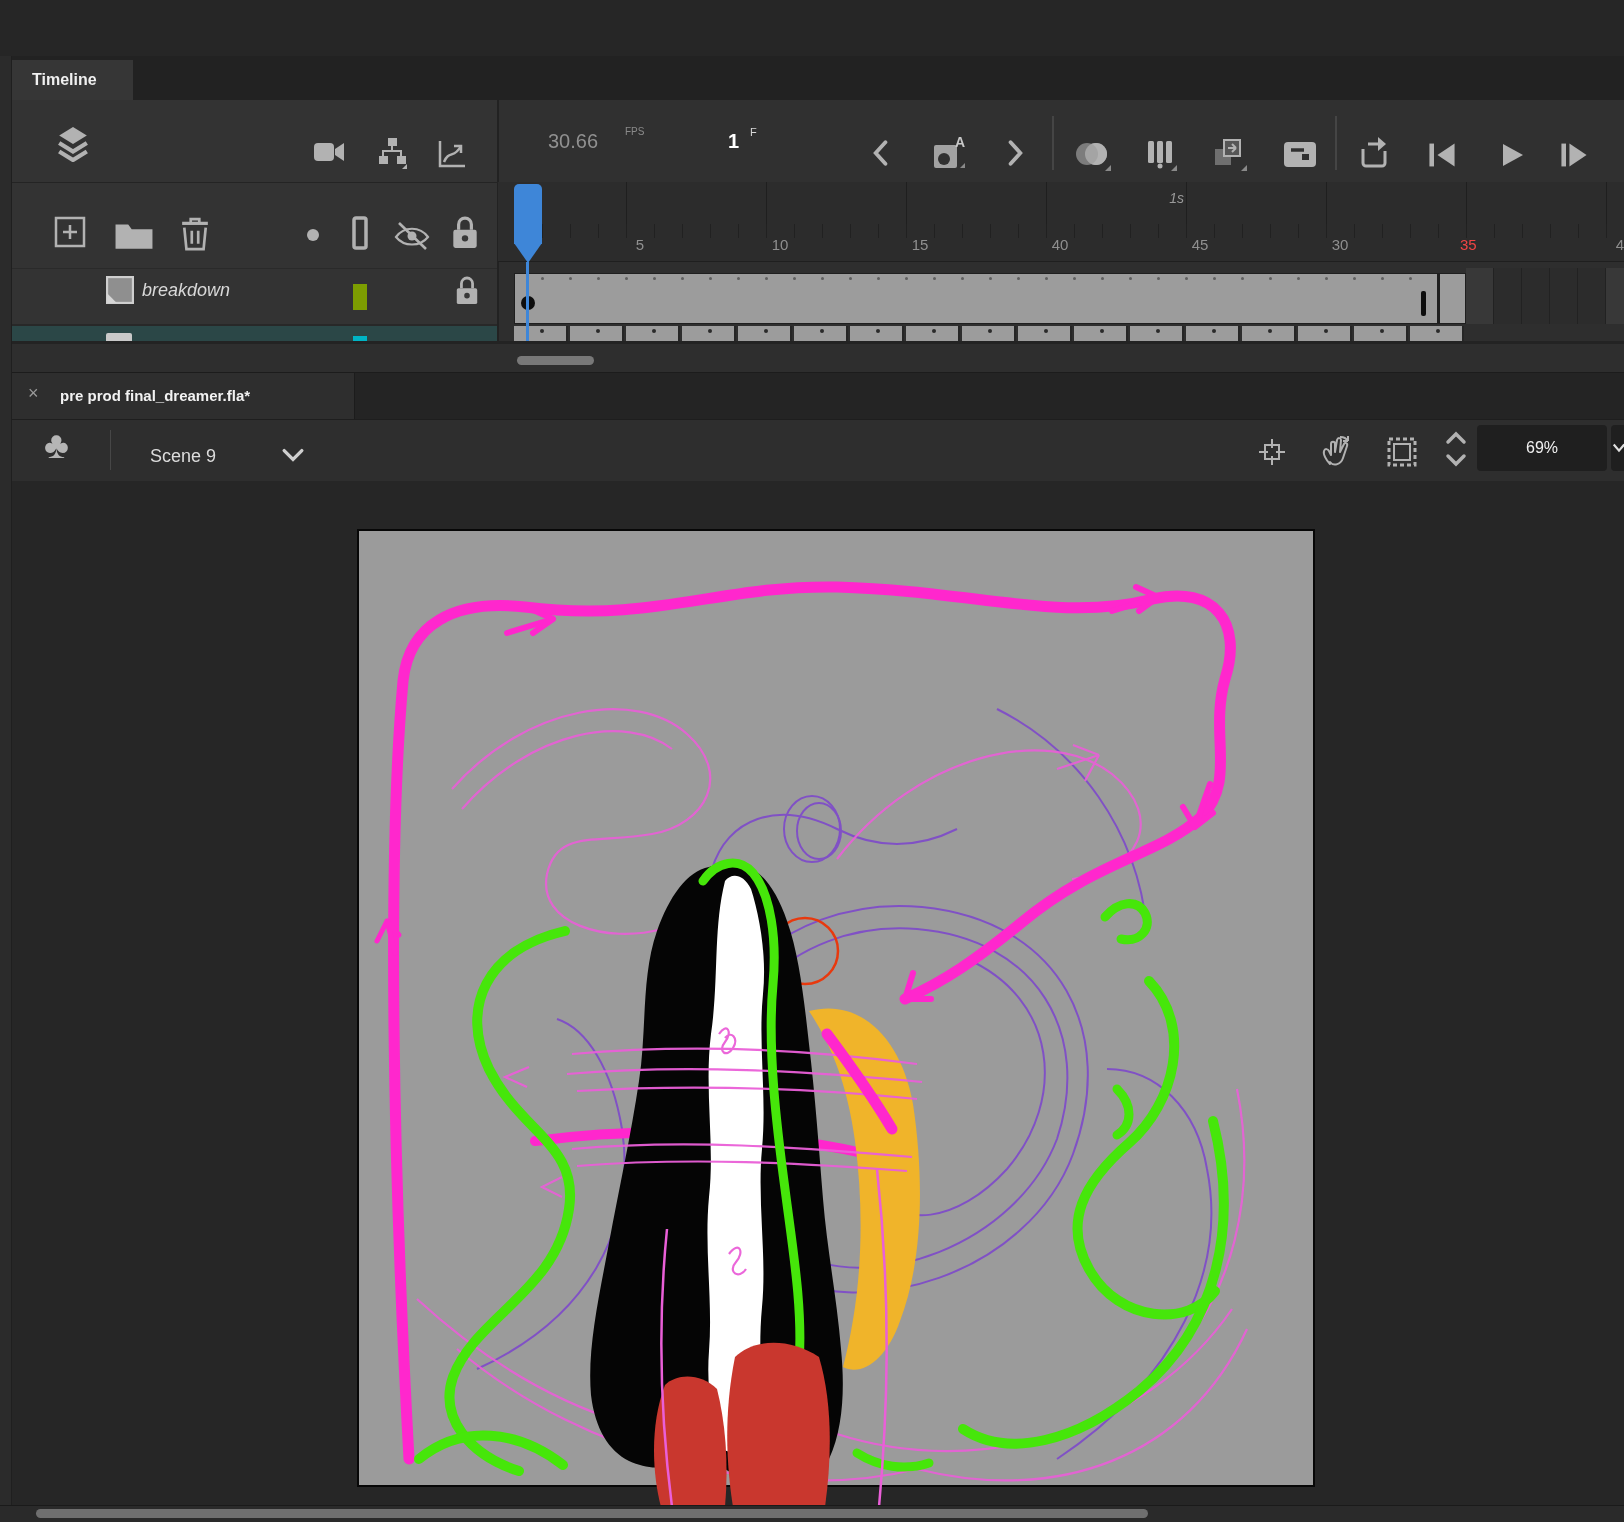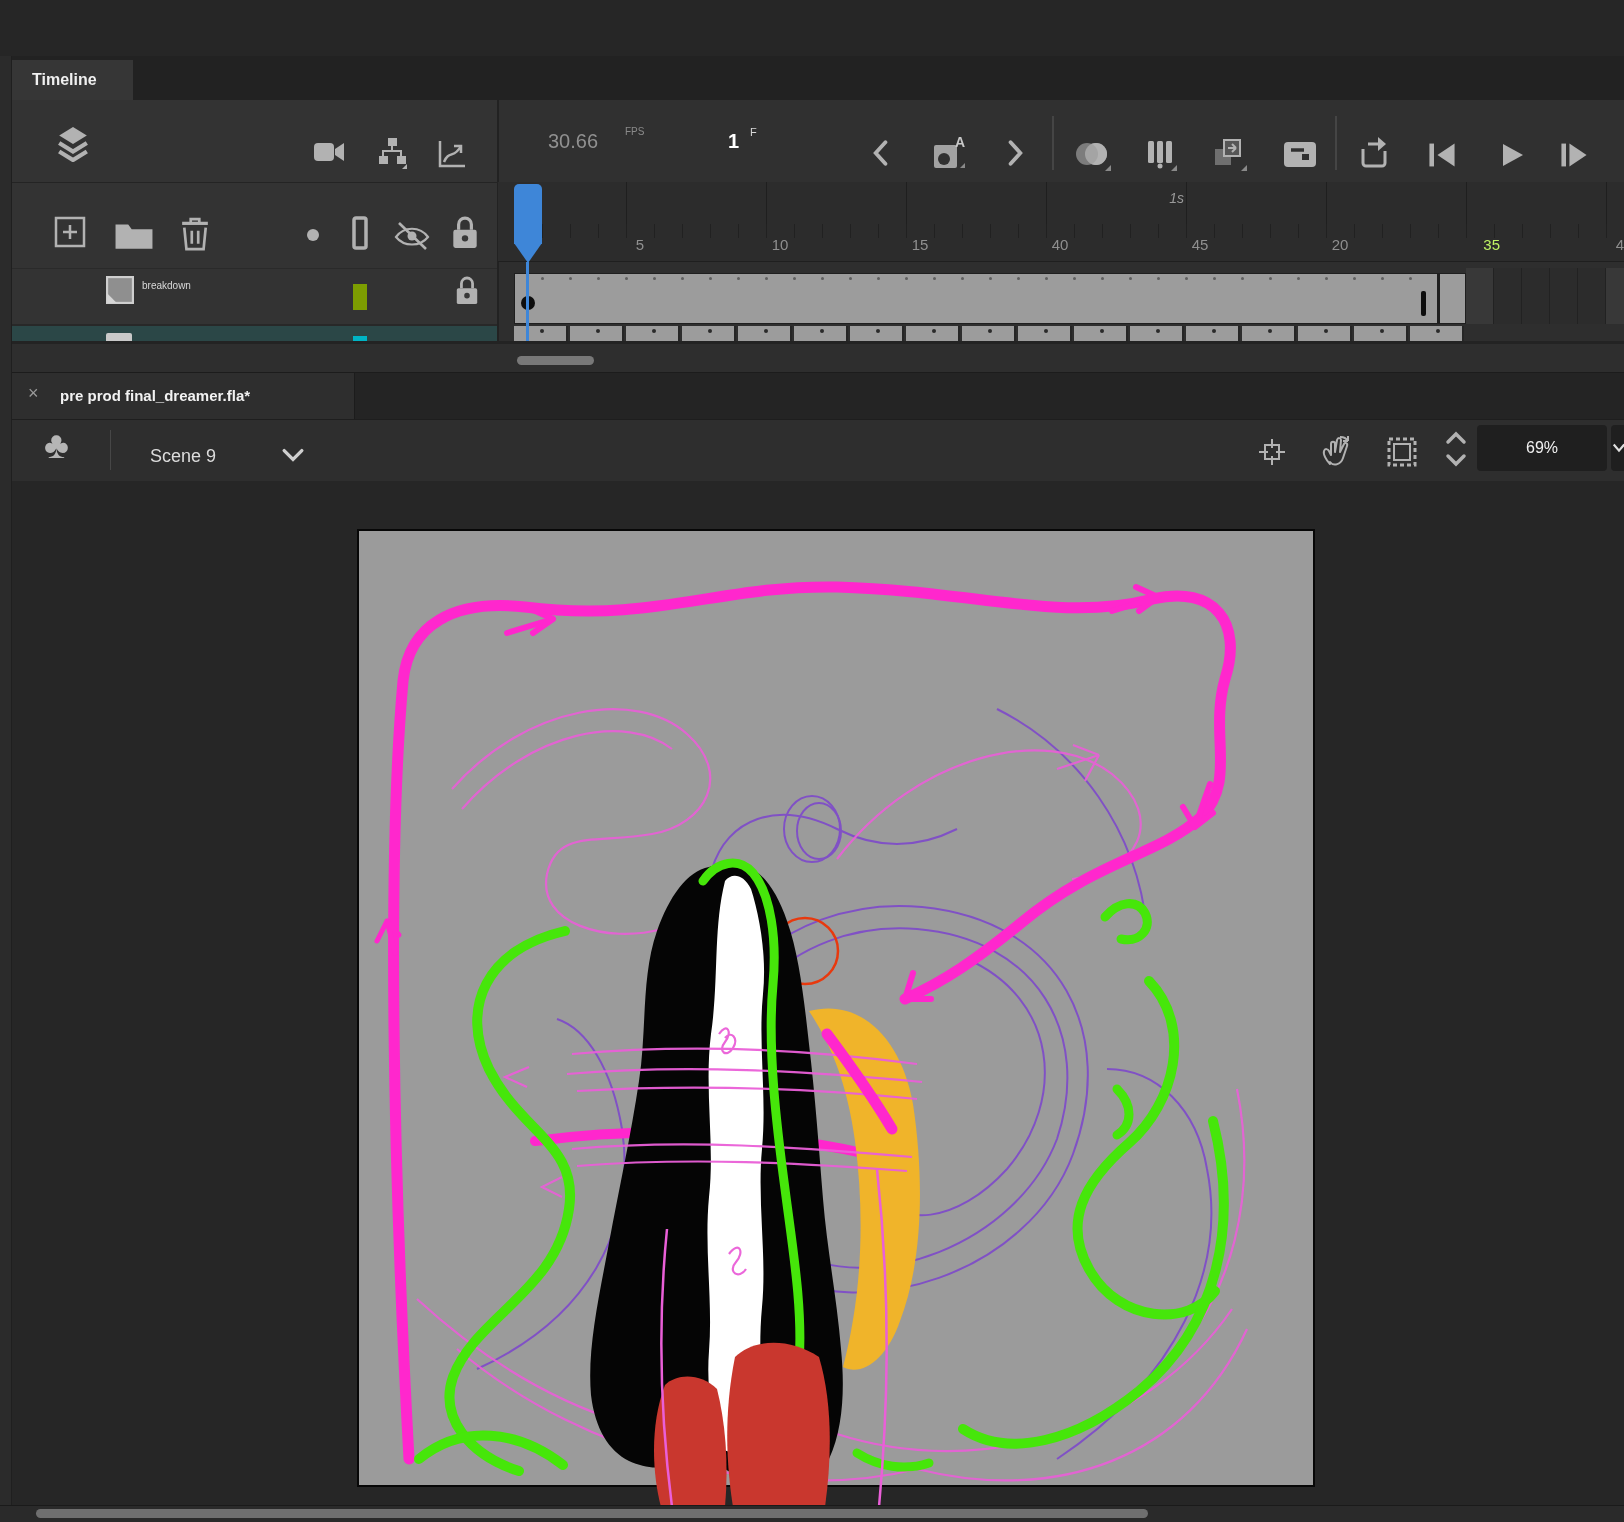--- a/index.html
+++ b/index.html
@@ -29,21 +29,21 @@
   .frame-sup{font-size:11px;color:#d8d8d8;}
   
   #ruler-top{left:498px;top:182px;width:1126px;height:42px;background:#2c2c2c;}
   #ruler-ticks{left:498px;top:224px;width:1126px;height:38px;background:#2c2c2c;}
   #ruler-bot-line{left:498px;top:261px;width:1126px;height:1px;background:#1f1f1f;}
   #seconds-label{top:190px;width:44px;text-align:right;font-size:14px;font-style:italic;color:#9a9a9a;}
   
   #layer-row-1{left:12px;top:268px;width:485px;height:56px;background:#333333;border-top:1px solid #2a2a2a;box-sizing:border-box;}
   #layer-row-sep{left:12px;top:324px;width:485px;height:2px;background:#282828;}
   #layer-row-2{left:12px;top:326px;width:485px;height:15px;background:#2b4747;}
-  #layer1-name{left:142px;top:280px;font-size:10px;color:#d9d9d9;}
+  #layer1-name{left:142px;top:280px;font-size:18px;color:#d9d9d9;font-style:italic;}
   #layer1-swatch{left:353px;top:284px;width:14px;height:26px;}
   #layer2-icon-sliver{left:106px;top:333px;width:26px;height:8px;background:#c9c9c9;border-radius:2px 2px 0 0;}
   #layer2-swatch-sliver{left:353px;top:336px;width:14px;height:5px;}
   #tl-bottom-line{left:12px;top:341px;width:1612px;height:3px;background:#232323;}
   #span1{left:514px;top:273px;width:924px;height:51px;background:#9c9c9c;border:1px solid #1f1f1f;box-sizing:border-box;}
   #span1-endbar{left:1421px;top:291px;width:5px;height:25px;background:#0e0e0e;border-radius:2px;}
   #kf2-cell{left:1438px;top:273px;width:28px;height:51px;background:#9c9c9c;border:1px solid #1f1f1f;border-left:2px solid #1f1f1f;box-sizing:border-box;}
   
   #playhead-head{left:514px;top:184px;width:28px;height:60px;background:#3e86d8;border-radius:5px 5px 0 0;}
   #playhead-tip{left:514px;top:243px;width:0;height:0;border-left:14px solid transparent;border-right:14px solid transparent;border-top:20px solid #3e86d8;}
@@ -252,22 +252,22 @@
       <div style="position: absolute; left: 1494px; top: 224px; width: 1px; height: 14px; background: rgb(33, 33, 33);"></div>
       <div style="position: absolute; left: 1522px; top: 224px; width: 1px; height: 14px; background: rgb(33, 33, 33);"></div>
       <div style="position: absolute; left: 1550px; top: 224px; width: 1px; height: 14px; background: rgb(33, 33, 33);"></div>
       <div style="position: absolute; left: 1578px; top: 224px; width: 1px; height: 14px; background: rgb(33, 33, 33);"></div>
       <div style="position: absolute; left: 1606px; top: 224px; width: 1px; height: 14px; background: rgb(33, 33, 33);"></div>
       <div style="position: absolute; left: 620px; top: 236px; width: 40px; text-align: center; font-size: 15px; color: rgb(143, 143, 143);">5</div>
       <div style="position: absolute; left: 760px; top: 236px; width: 40px; text-align: center; font-size: 15px; color: rgb(143, 143, 143);">10</div>
       <div style="position: absolute; left: 900px; top: 236px; width: 40px; text-align: center; font-size: 15px; color: rgb(143, 143, 143);">15</div>
       <div style="position: absolute; left: 1040px; top: 236px; width: 40px; text-align: center; font-size: 15px; color: rgb(143, 143, 143);">40</div>
       <div style="position: absolute; left: 1180px; top: 236px; width: 40px; text-align: center; font-size: 15px; color: rgb(143, 143, 143);">45</div>
-      <div style="position: absolute; left: 1320px; top: 236px; width: 40px; text-align: center; font-size: 15px; color: rgb(143, 143, 143);">20</div>
-      <div style="position: absolute; left: 1460px; top: 236px; width: 40px; text-align: right; font-size: 15px; color: #bef264;">35</div>
+      <div style="position: absolute; left: 1320px; top: 236px; width: 40px; text-align: center; font-size: 15px; color: rgb(143, 143, 143);">30</div>
+      <div style="position: absolute; left: 1460px; top: 236px; width: 40px; text-align: left; font-size: 15px; color: #ef4444;">35</div>
       <div style="position: absolute; left: 1600px; top: 236px; width: 40px; text-align: center; font-size: 15px; color: rgb(143, 143, 143);">4</div>
     </div>
 
   <div class="abs" id="layer-row-1"></div>
   <svg class="abs icn" style="left:106px;top:276px" width="28" height="28" viewBox="0 0 26 26">
     <rect x="1" y="1" width="24" height="24" fill="#8f8f8f" stroke="#cfcfcf" stroke-width="2"></rect>
     <path d="M1 16 10 25 H1Z" fill="#d6d6d6"></path>
   </svg>
   <div class="abs" id="layer1-name">breakdown</div>
   <div class="abs" id="layer1-swatch" style="background: rgb(125, 158, 1);"></div>

